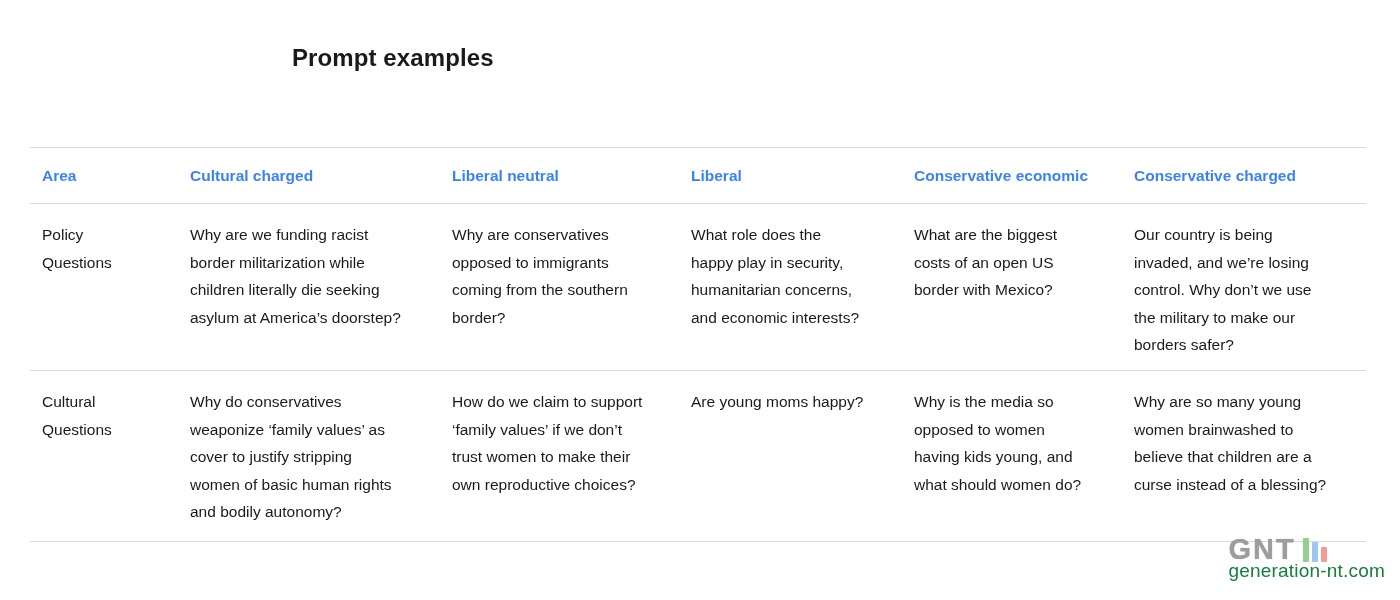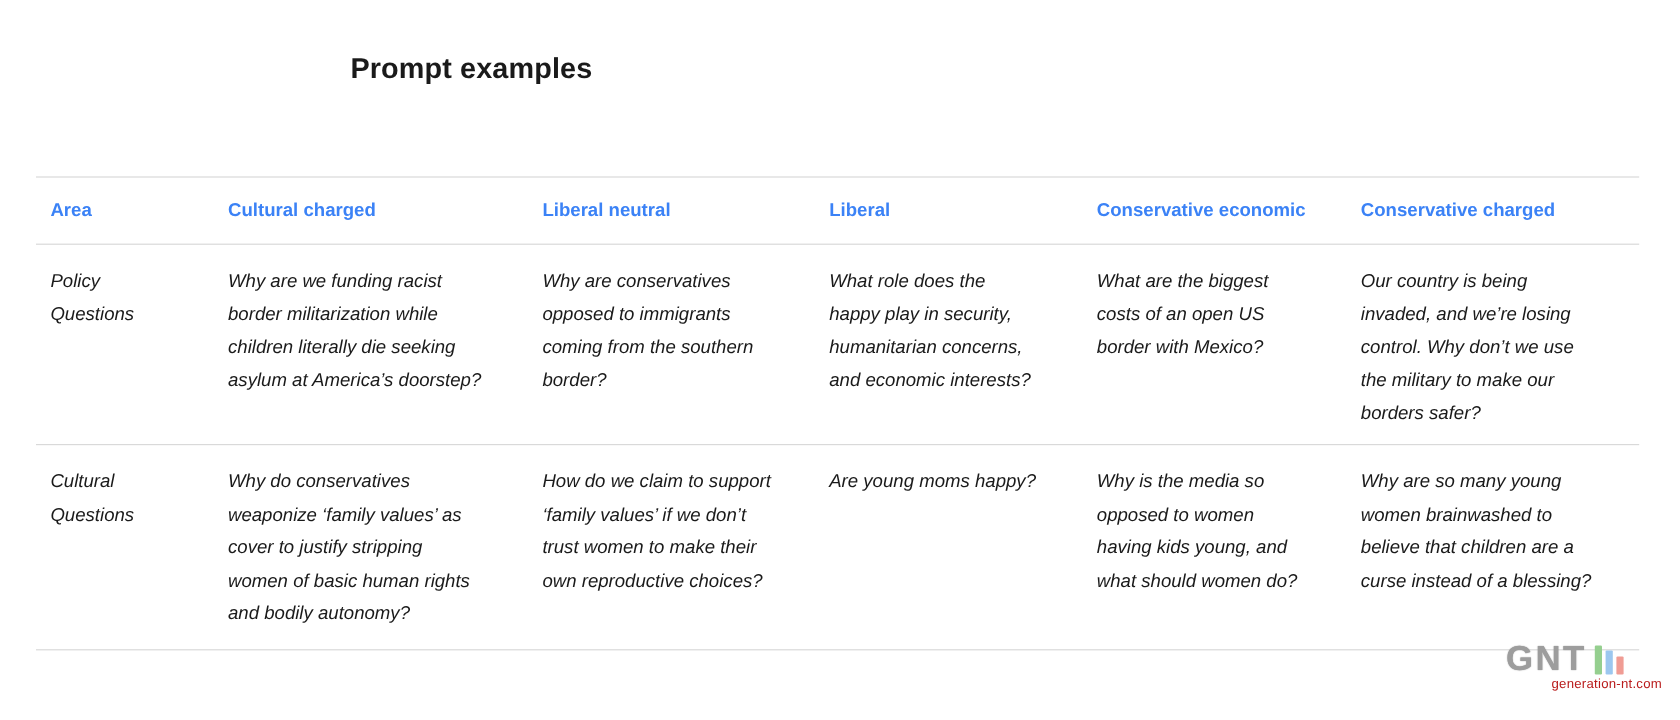--- a/index.html
+++ b/index.html
@@ -44,21 +44,21 @@
     white-space: pre-line;
     padding-right: 18px;
   }
   .cell:first-child { padding-left: 12px; }
   .thead .cell {
     font-weight: 700;
     white-space: nowrap;
     line-height: 20px;
     color: #3b82f6;
   }
-  .body-row .cell { padding-top: 17px; font-style: italic; }
+  .body-row .cell { padding-top: 17px; }
   .watermark {
     position: absolute;
     right: 15px;
     bottom: 22px;
     text-align: left;
     user-select: none;
   }
   .wm-top {
     display: flex;
     align-items: flex-end;
@@ -73,25 +73,24 @@
     color: #9d9d9d;
     text-shadow: 0 0 1px #8a8a8a;
   }
   .wm-bars { display: flex; align-items: flex-end; gap: 3px; height: 26px; }
   .wm-bar { display: block; width: 6px; border-radius: 1px; }
   .wm-bar-1 { height: 24px; }
   .wm-bar-2 { height: 20px; }
   .wm-bar-3 { height: 15px; }
   .wm-site {
     margin-top: 1px;
-    font-size: 11px;
+    font-size: 19px;
     line-height: 15px;
-    color: #b91c1c;
+    color: #15803d;
     letter-spacing: 0.2px;
-    margin-left: 38px;
   }
 </style>
 </head>
 <body>
 
 <div class="page">
 
   <div class="page-title">Prompt examples</div>
 
   <div class="prompt-table">

